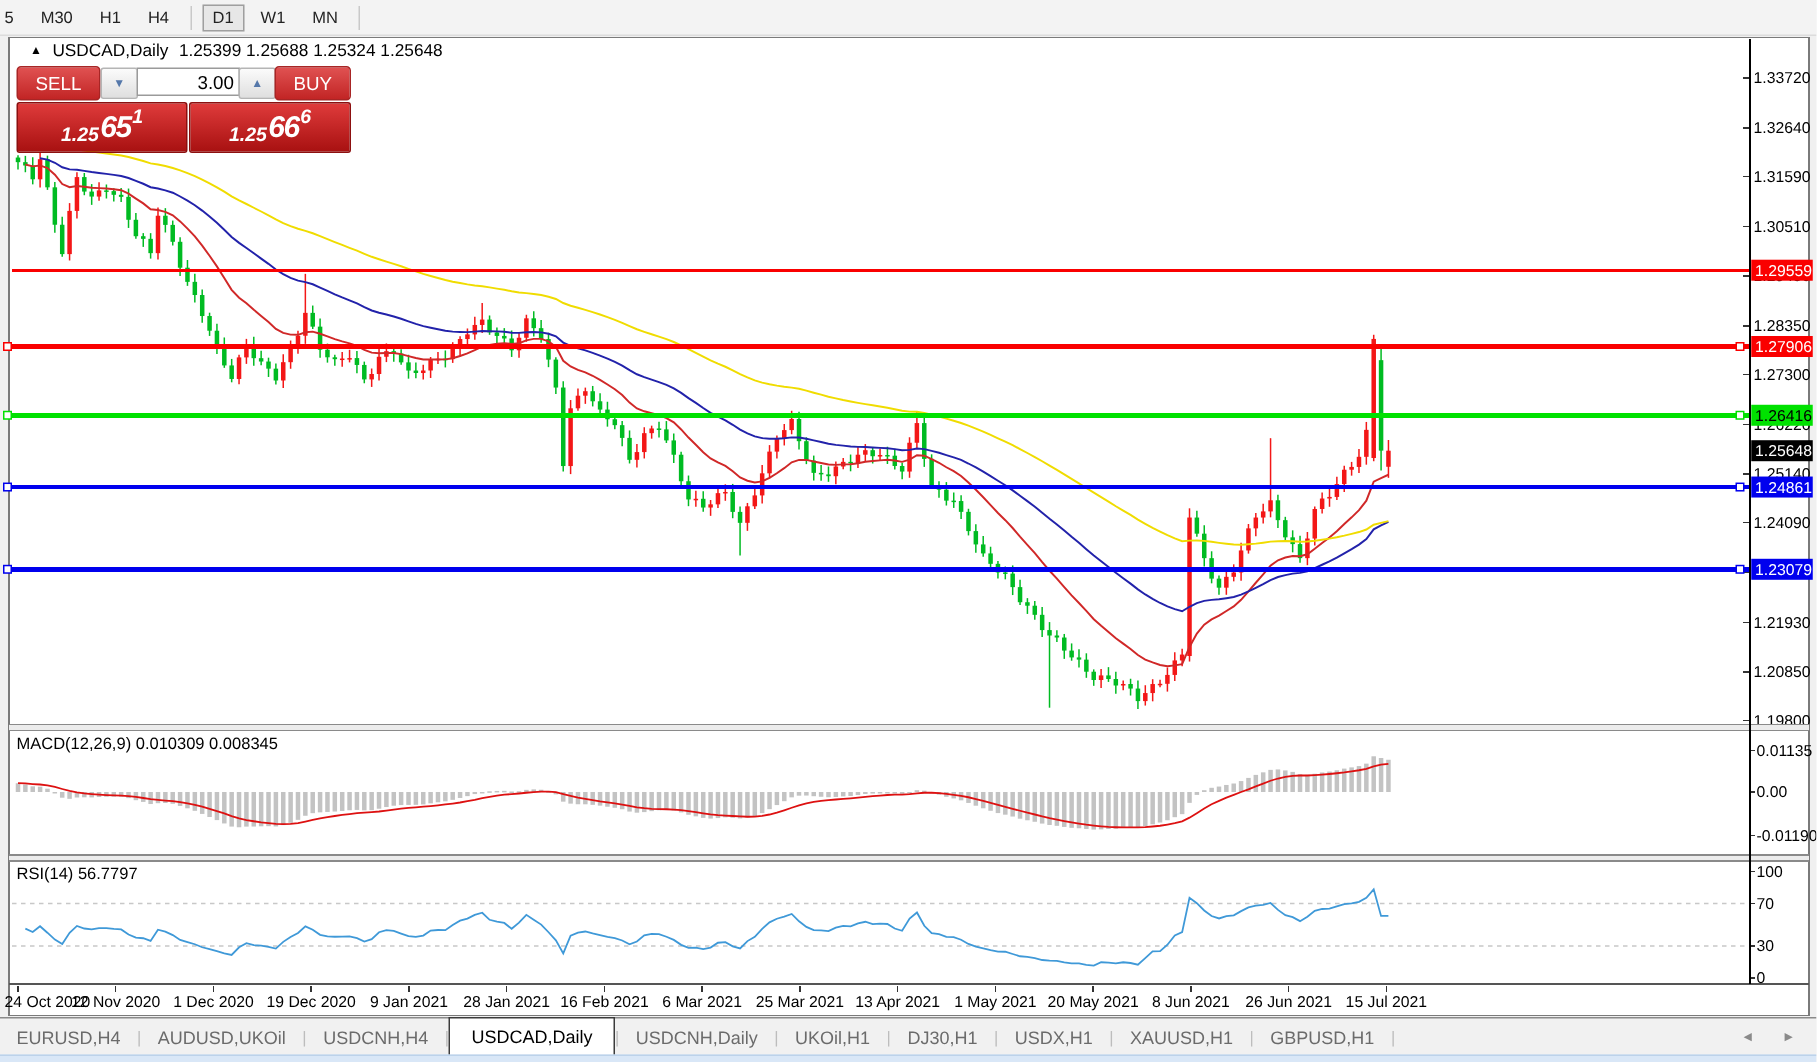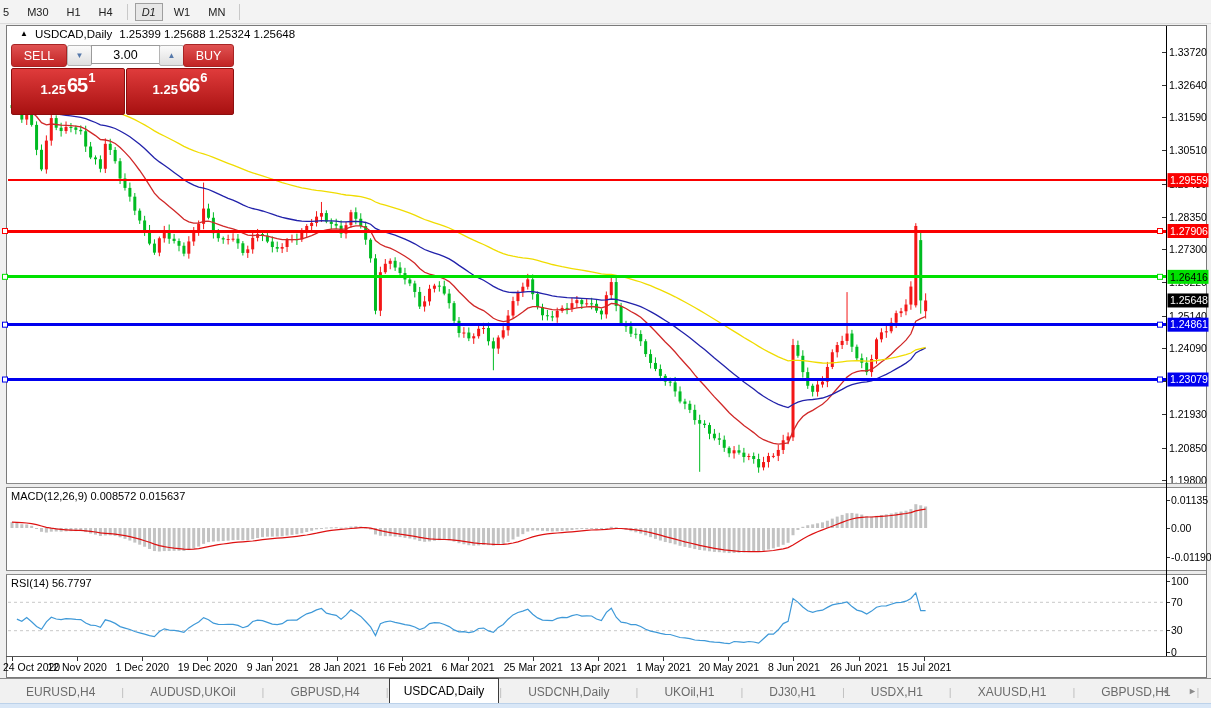--- a/index.html
+++ b/index.html
@@ -9,21 +9,21 @@
     -webkit-font-smoothing:antialiased;
   }
   
   #toolbar{
     position:absolute;left:0;top:0;width:1211px;height:23px;
     background:#f3f3f3;border-bottom:1px solid #dcdcdc;
     display:flex;align-items:center;font-size:11px;color:#222;
   }
   .tf-btn{padding:3px 7px;margin:0 2px;cursor:default;}
   .tf-btn.first{margin-left:-4px;}
-  .tf-btn.active{background:#e7e7e7;border:1px solid #9f9f9f;padding:2px 6px;font-style:italic;}
+  .tf-btn.active{background:#e7e7e7;border:1px solid #9f9f9f;padding:2px 6px;}
   .tf-sep{width:1px;height:16px;background:#c9c9c9;margin:0 5px;}
   
   #chart-svg{position:absolute;left:0;top:0;z-index:1;}
   
   #chart-header{
     position:absolute;left:20px;top:28px;z-index:3;font-size:11.5px;color:#000;
     display:flex;align-items:center;gap:7px;white-space:nowrap;
   }
   #chart-header .tri{font-size:8px;position:relative;top:-1px;}
   
@@ -37,43 +37,43 @@
   #buy-btn{left:172px;width:49px;}
   .spin-btn{
     position:absolute;top:2px;width:23px;height:19px;border:1px solid #b5b5b5;border-radius:2px;
     background:linear-gradient(#fbfbfb,#dfdfdf);color:#5578aa;font-size:8px;
     display:flex;align-items:center;justify-content:center;cursor:pointer;
   }
   #vol-down{left:56px;}
   #vol-up{left:148px;}
   #volume-field{
     position:absolute;left:80px;top:2px;width:61px;height:17px;border:1px solid #9a9a9a;
-    background:#fff;font-size:12.5px;text-align:center;padding:0 3px;font-family:"Liberation Sans",sans-serif;
+    background:#fff;font-size:12.5px;text-align:right;padding:0 3px;font-family:"Liberation Sans",sans-serif;
   }
   .big-quote{
     position:absolute;top:25px;height:31px;border:1px solid #8c0f0f;border-radius:2px;
     background:linear-gradient(#df3b3b,#a81111);color:#fff;
-    display:flex;align-items:flex-end;justify-content:center;padding-bottom:14px;cursor:pointer;
+    display:flex;align-items:flex-end;justify-content:center;padding-bottom:1px;cursor:pointer;font-style:italic;
   }
   #sell-quote{left:0;width:112px;}
   #buy-quote{left:115px;width:106px;}
   .bq-small{font-size:13px;font-weight:bold;margin:0 1px 3px 0;}
   .bq-big{font-size:20px;font-weight:bold;line-height:29px;letter-spacing:-1px;}
   .bq-sup{font-size:13px;font-weight:bold;align-self:flex-start;margin:1px 0 0 1px;}
   
   .pane-header{position:absolute;left:11px;z-index:3;font-size:11px;color:#000;white-space:nowrap;}
   #macd-header{top:490px;}
   #rsi-header{top:577px;}
   
   #tabbar{
     position:absolute;left:0;top:678px;width:1211px;height:25px;
     background:#f1f1f1;border-top:1px solid #8a8a8a;
     display:flex;align-items:center;font-size:12px;color:#6b6b6b;z-index:3;
   }
-  #tabbar .tab{padding:4px 26px;cursor:pointer;white-space:nowrap;}
+  #tabbar .tab{padding:4px 11px;cursor:pointer;white-space:nowrap;}
   #tabbar .tab.active{
     background:#fff;border:1px solid #3c3c3c;border-bottom:none;color:#000;
     margin-top:-1px;padding:5px 14px 6px 14px;
   }
   #tabbar .tab-sep{color:#bdbdbd;font-size:11px;}
   #tab-arrows{position:absolute;right:6px;top:7px;color:#8a8a8a;font-size:9px;letter-spacing:8px;cursor:pointer;}
   #bottom-strip{
     position:absolute;left:0;top:703px;width:1211px;height:5px;
     background:#d9e7f7;border-top:1px solid #bcd2ea;z-index:3;
   }
@@ -793,29 +793,29 @@
     <span class="bq-big">65</span>
     <span class="bq-sup">1</span>
   </div>
   <div id="buy-quote" class="big-quote">
     <span class="bq-small">1.25</span>
     <span class="bq-big">66</span>
     <span class="bq-sup">6</span>
   </div>
 </div>
 
-<div id="macd-header" class="pane-header">MACD(12,26,9) 0.008572 0.015637</div>
+<div id="macd-header" class="pane-header">MACD(12,26,9) 0.010309 0.008345</div>
 <div id="rsi-header" class="pane-header">RSI(14) 56.7797</div>
 
 <div id="tabbar">
   <span class="tab">EURUSD,H4</span>
     <span class="tab-sep">|</span>
     <span class="tab">AUDUSD,UKOil</span>
     <span class="tab-sep">|</span>
-    <span class="tab">GBPUSD,H4</span>
+    <span class="tab">USDCNH,H4</span>
     <span class="tab-sep">|</span>
     <span class="tab active">USDCAD,Daily</span>
     <span class="tab-sep">|</span>
     <span class="tab">USDCNH,Daily</span>
     <span class="tab-sep">|</span>
     <span class="tab">UKOil,H1</span>
     <span class="tab-sep">|</span>
     <span class="tab">DJ30,H1</span>
     <span class="tab-sep">|</span>
     <span class="tab">USDX,H1</span>

